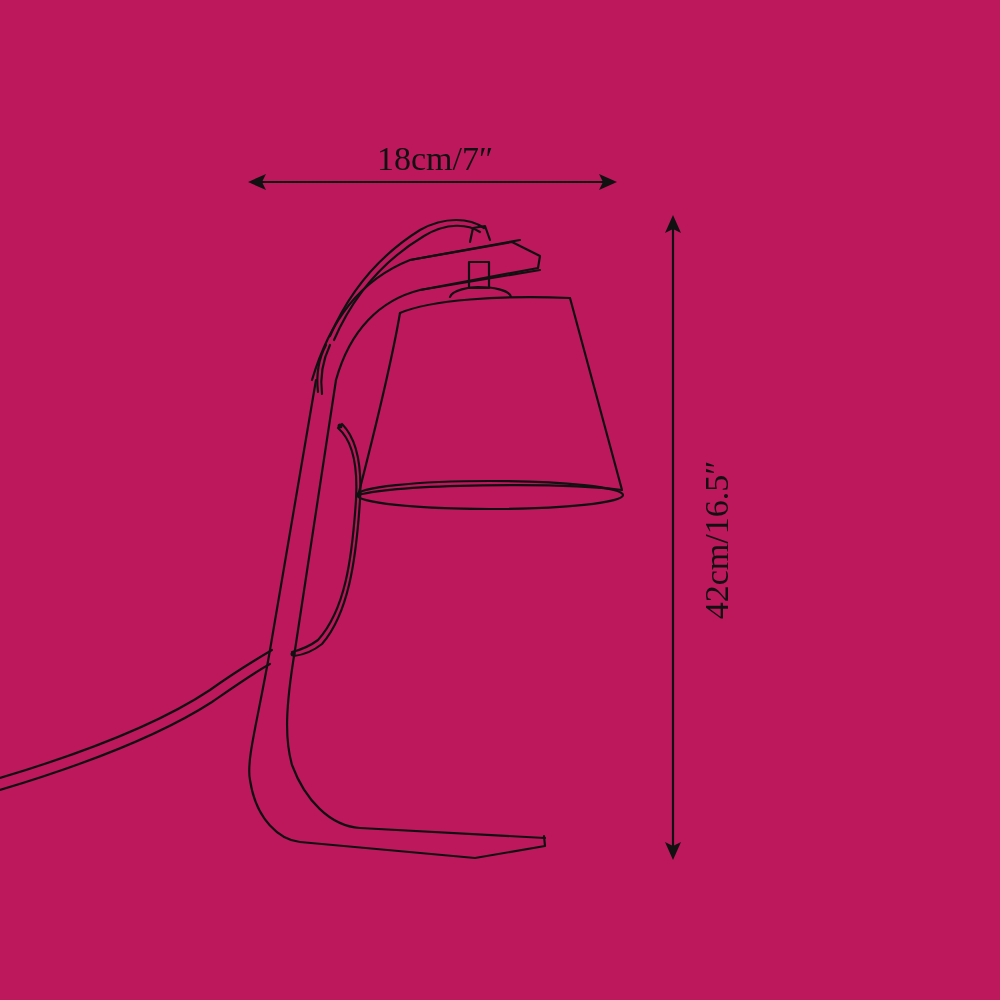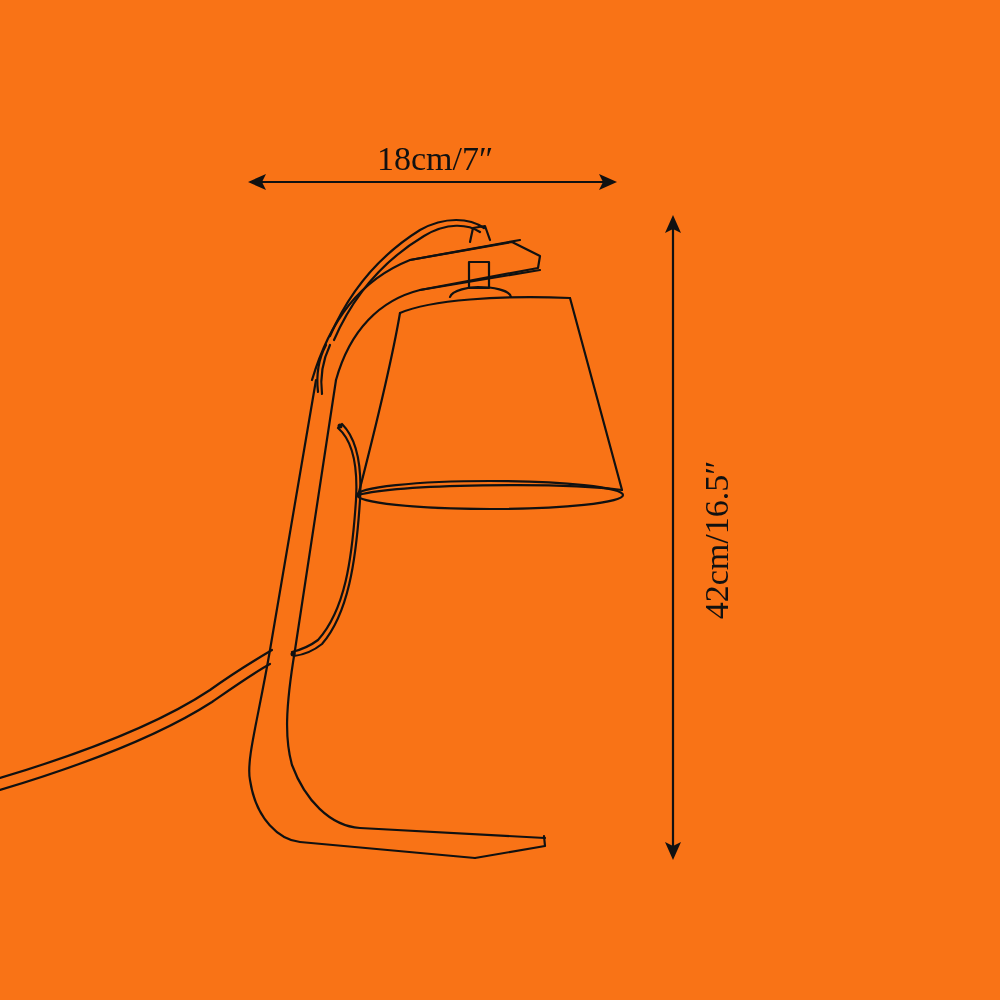--- a/index.html
+++ b/index.html
@@ -1,16 +1,16 @@
 <!DOCTYPE html>
 <html><head>
 <meta charset="utf-8">
 <style>
   html, body { margin: 0; padding: 0; background: #ffffff; }
-  #canvas { position: relative; width: 1000px; height: 1000px; background: #f97316; overflow: hidden; }
+  #canvas { position: relative; width: 1000px; height: 1000px; background: #be185d; overflow: hidden; }
   svg { position: absolute; left: 0; top: 0; }
   .ln { fill: none; stroke: #111111; stroke-width: 2.2; stroke-linecap: round; stroke-linejoin: round; }
   .lbl { font-family: "Liberation Serif", "DejaVu Serif", serif; font-size: 34px; fill: #111111; }
 </style>
 </head>
 <body>
 
 <div id="canvas">
 <svg width="1000" height="1000" viewBox="0 0 1000 1000">
 

